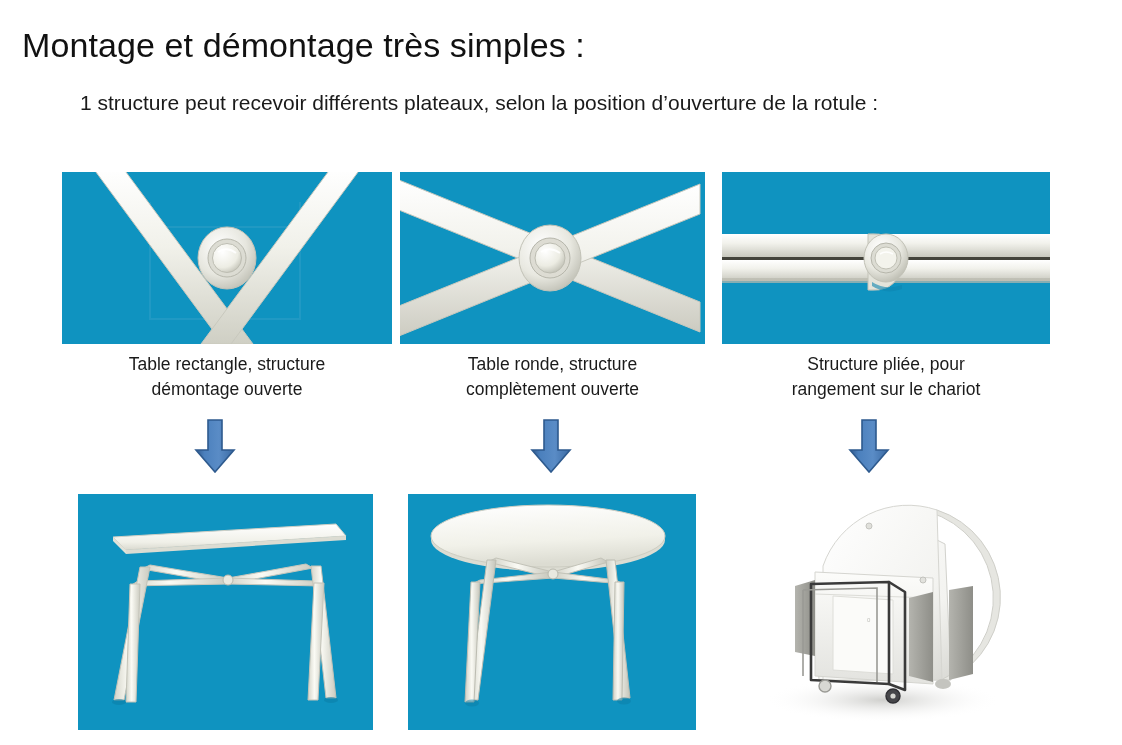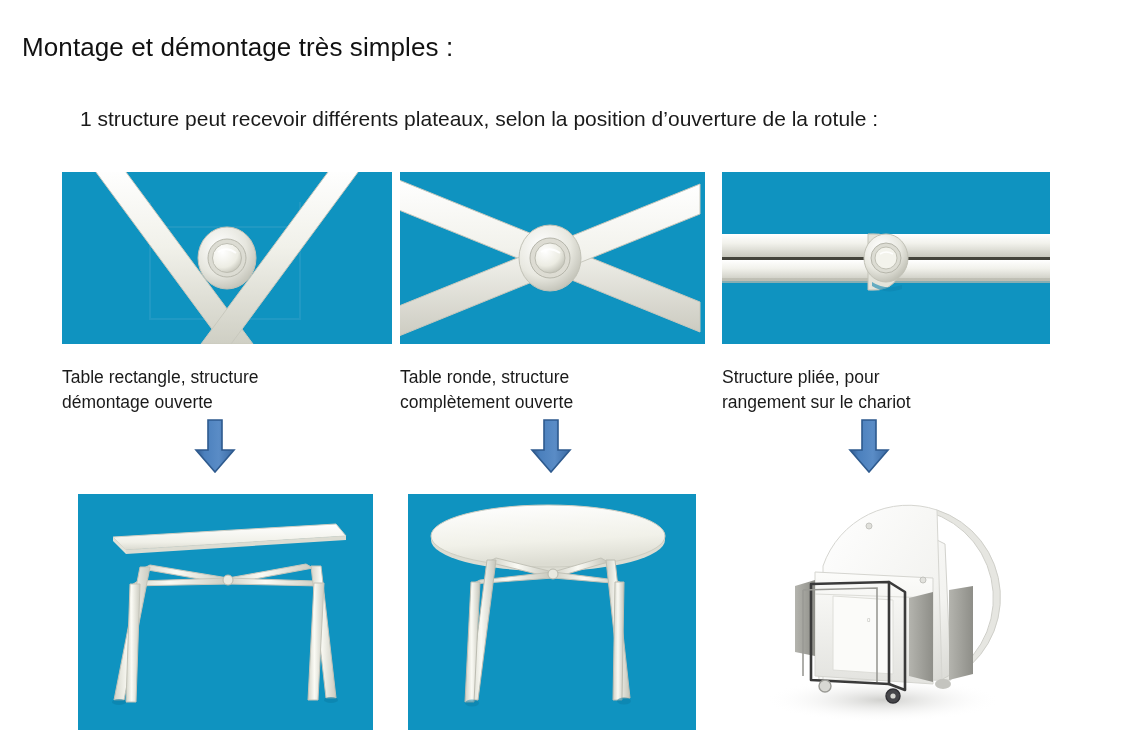--- a/index.html
+++ b/index.html
@@ -7,41 +7,41 @@
     width:1122px;height:745px;
     background:#ffffff;
     font-family:"Liberation Sans", sans-serif;
     color:#1a1a1a;
     overflow:hidden;
     position:relative;
   }
   .slide{position:relative;width:1122px;height:745px;}
 
   .title{
-    position:absolute;left:22px;top:32px;
-    font-size:26px;font-weight:400;letter-spacing:.1px;
+    position:absolute;left:22px;top:26px;
+    font-size:34px;font-weight:400;letter-spacing:.1px;
     color:#111111;white-space:nowrap;
   }
   .subtitle{
-    position:absolute;left:80px;top:107px;
+    position:absolute;left:80px;top:91px;
     font-size:21px;font-weight:400;color:#1a1a1a;white-space:nowrap;
   }
 
   
   .photo{position:absolute;overflow:hidden;background:#0f93c0;}
   .photo.white{background:#fdfdfd;}
 
   .row1 .photo{top:172px;height:172px;}
   #photo-cross-narrow{left:62px;width:330px;}
   #photo-cross-wide{left:400px;width:305px;}
   #photo-folded{left:722px;width:328px;}
 
   .caption{
     position:absolute;top:352px;
-    font-size:17.5px;line-height:25px;text-align:left;color:#1a1a1a;margin-top:13px;
+    font-size:17.5px;line-height:25px;text-align:center;color:#1a1a1a;
   }
   #caption-1{left:62px;width:330px;}
   #caption-2{left:400px;width:305px;}
   #caption-3{left:722px;width:328px;}
 
   
   .arrow{position:absolute;top:418px;width:46px;height:56px;}
   #arrow-1{left:192px;}
   #arrow-2{left:528px;}
   #arrow-3{left:846px;}

